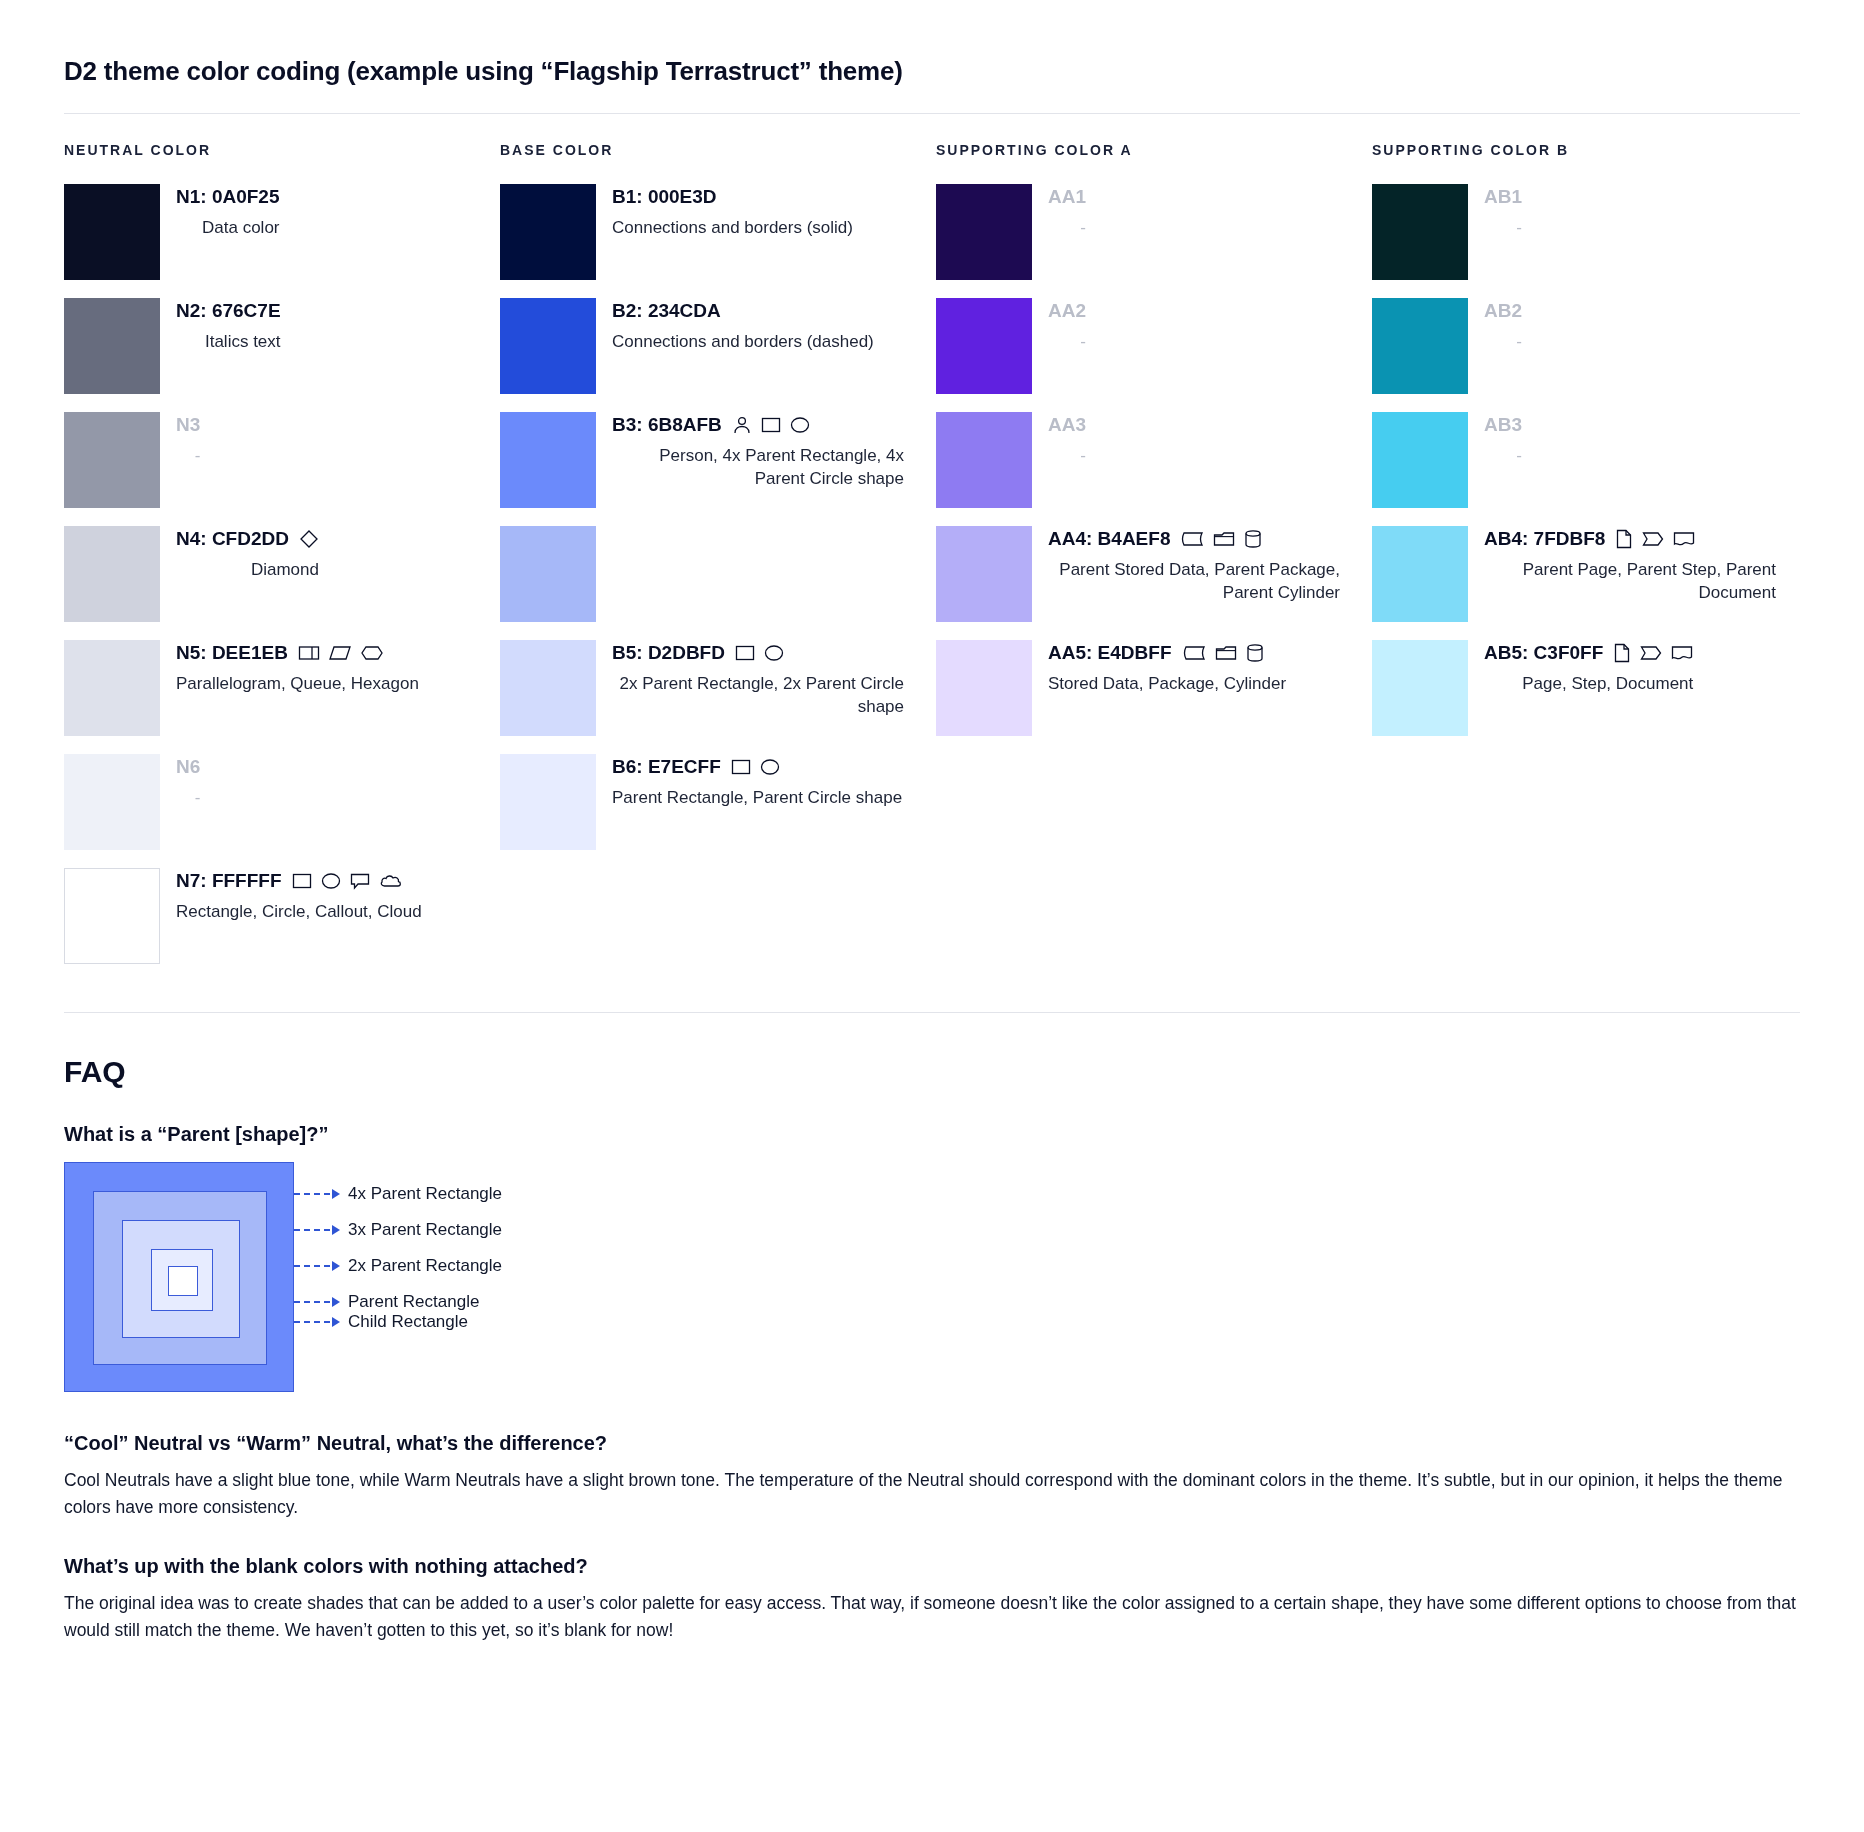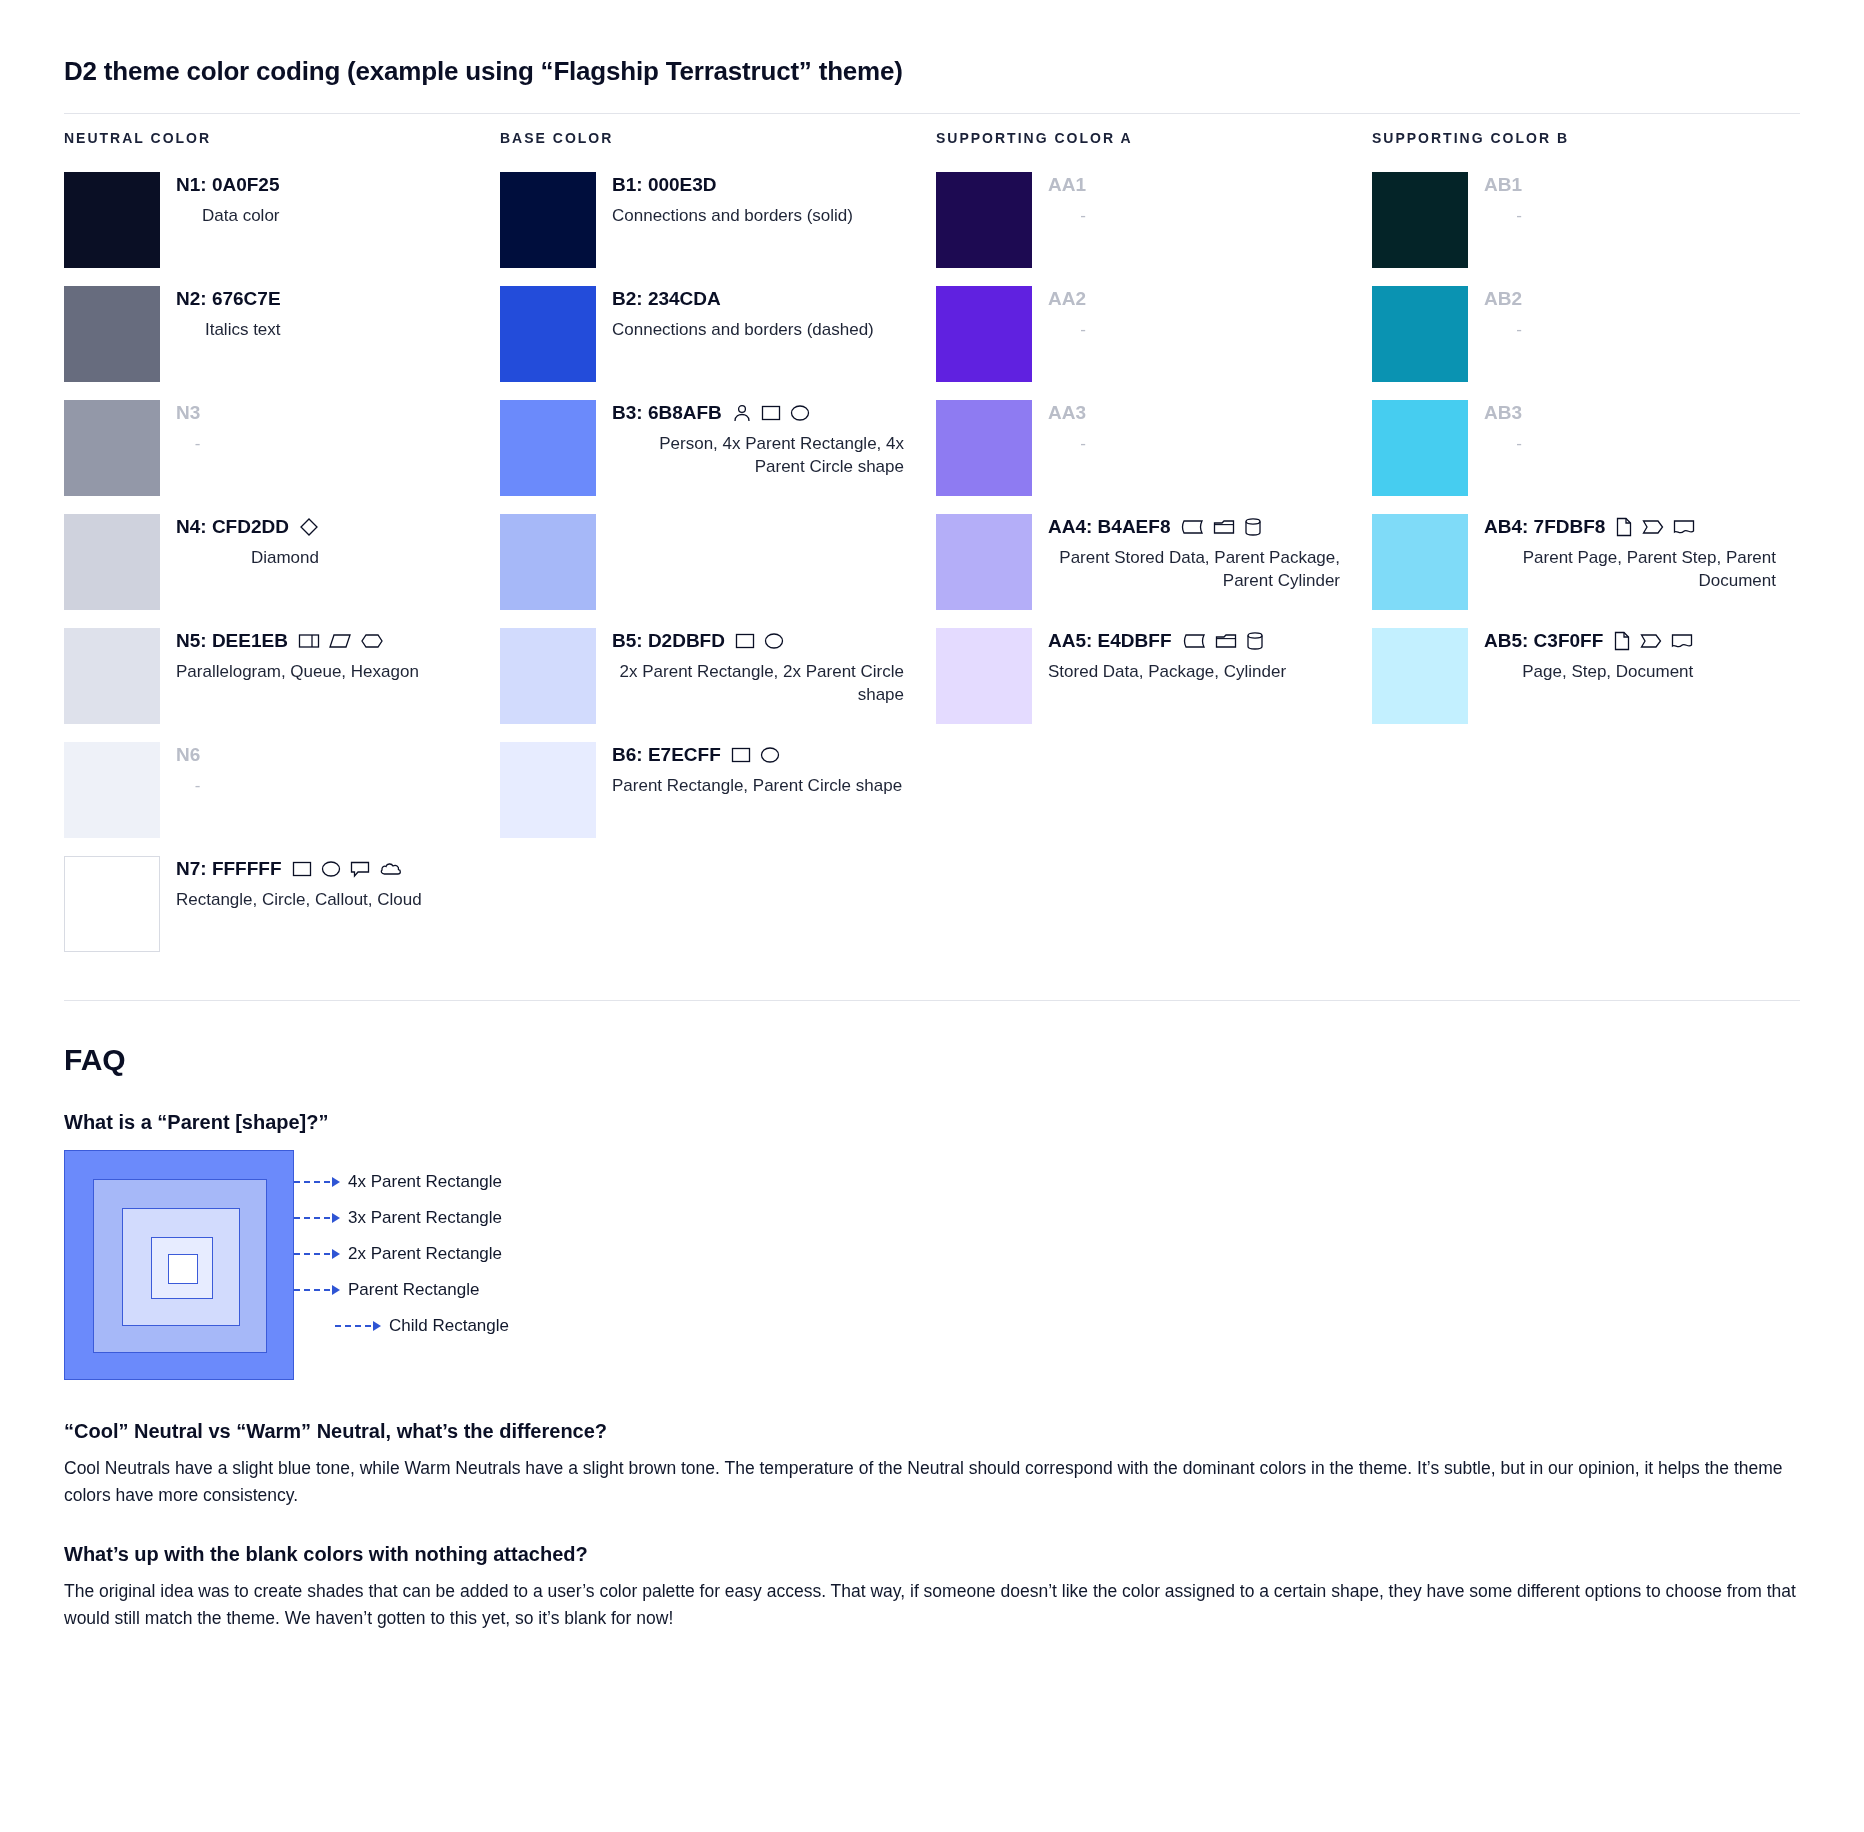--- a/index.html
+++ b/index.html
@@ -18,21 +18,21 @@
     font-weight: bold;
     letter-spacing: -0.2px;
     margin: 0 0 26px 0;
     color: #0A0F25;
   }
   .rule { height: 1px; background: #e2e4ea; width: 100%; }
 
   .columns {
     display: flex;
     gap: 8px;
-    margin-top: 16px;
+    margin-top: 28px;
   }
   .col { width: 25%; padding-right: 24px; }
 
   .col-head {
     font-size: 14px;
     font-weight: bold;
     letter-spacing: 2.0px;
     color: #1a2138;
     text-transform: uppercase;
     margin-bottom: 26px;
@@ -573,21 +573,21 @@
           <div class="callout" style="top: 94px;">
             <span class="dash"></span>
             <span class="arrow"></span>
             <span>2x Parent Rectangle</span>
           </div>
           <div class="callout" style="top: 130px;">
             <span class="dash"></span>
             <span class="arrow"></span>
             <span>Parent Rectangle</span>
           </div>
-          <div class="callout" style="top: 166px; padding-left: 41px;">
+          <div class="callout" style="top: 150px;">
             <span class="dash"></span>
             <span class="arrow"></span>
             <span>Child Rectangle</span>
           </div>
         </div>
     </div>
   </div>
 
   <div class="faq-block">
     <p class="faq-q">“Cool” Neutral vs “Warm” Neutral, what’s the difference?</p>

